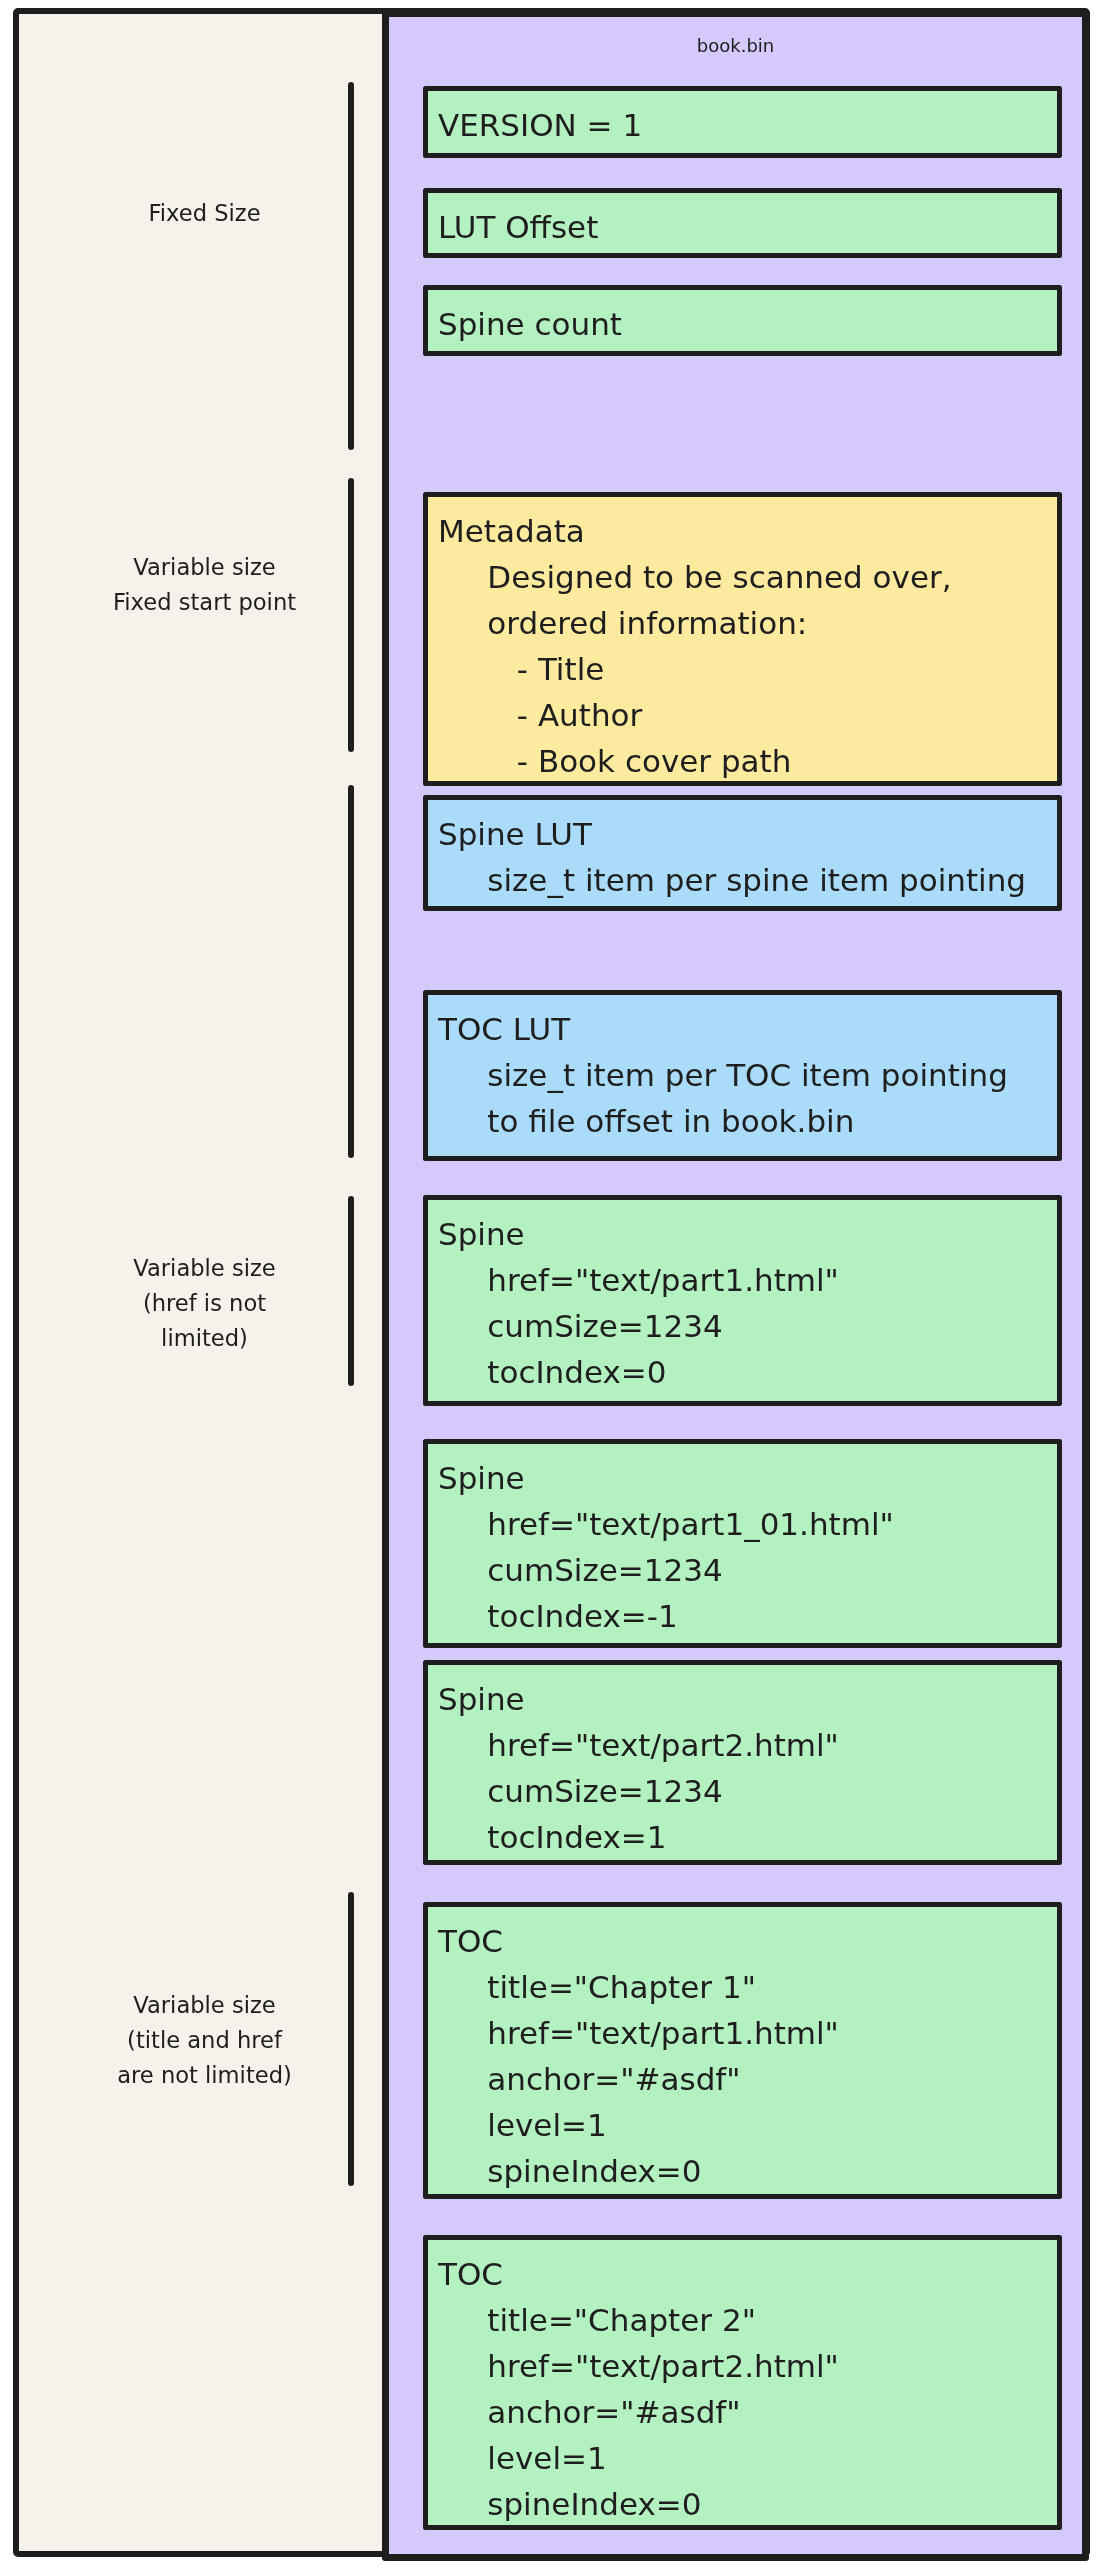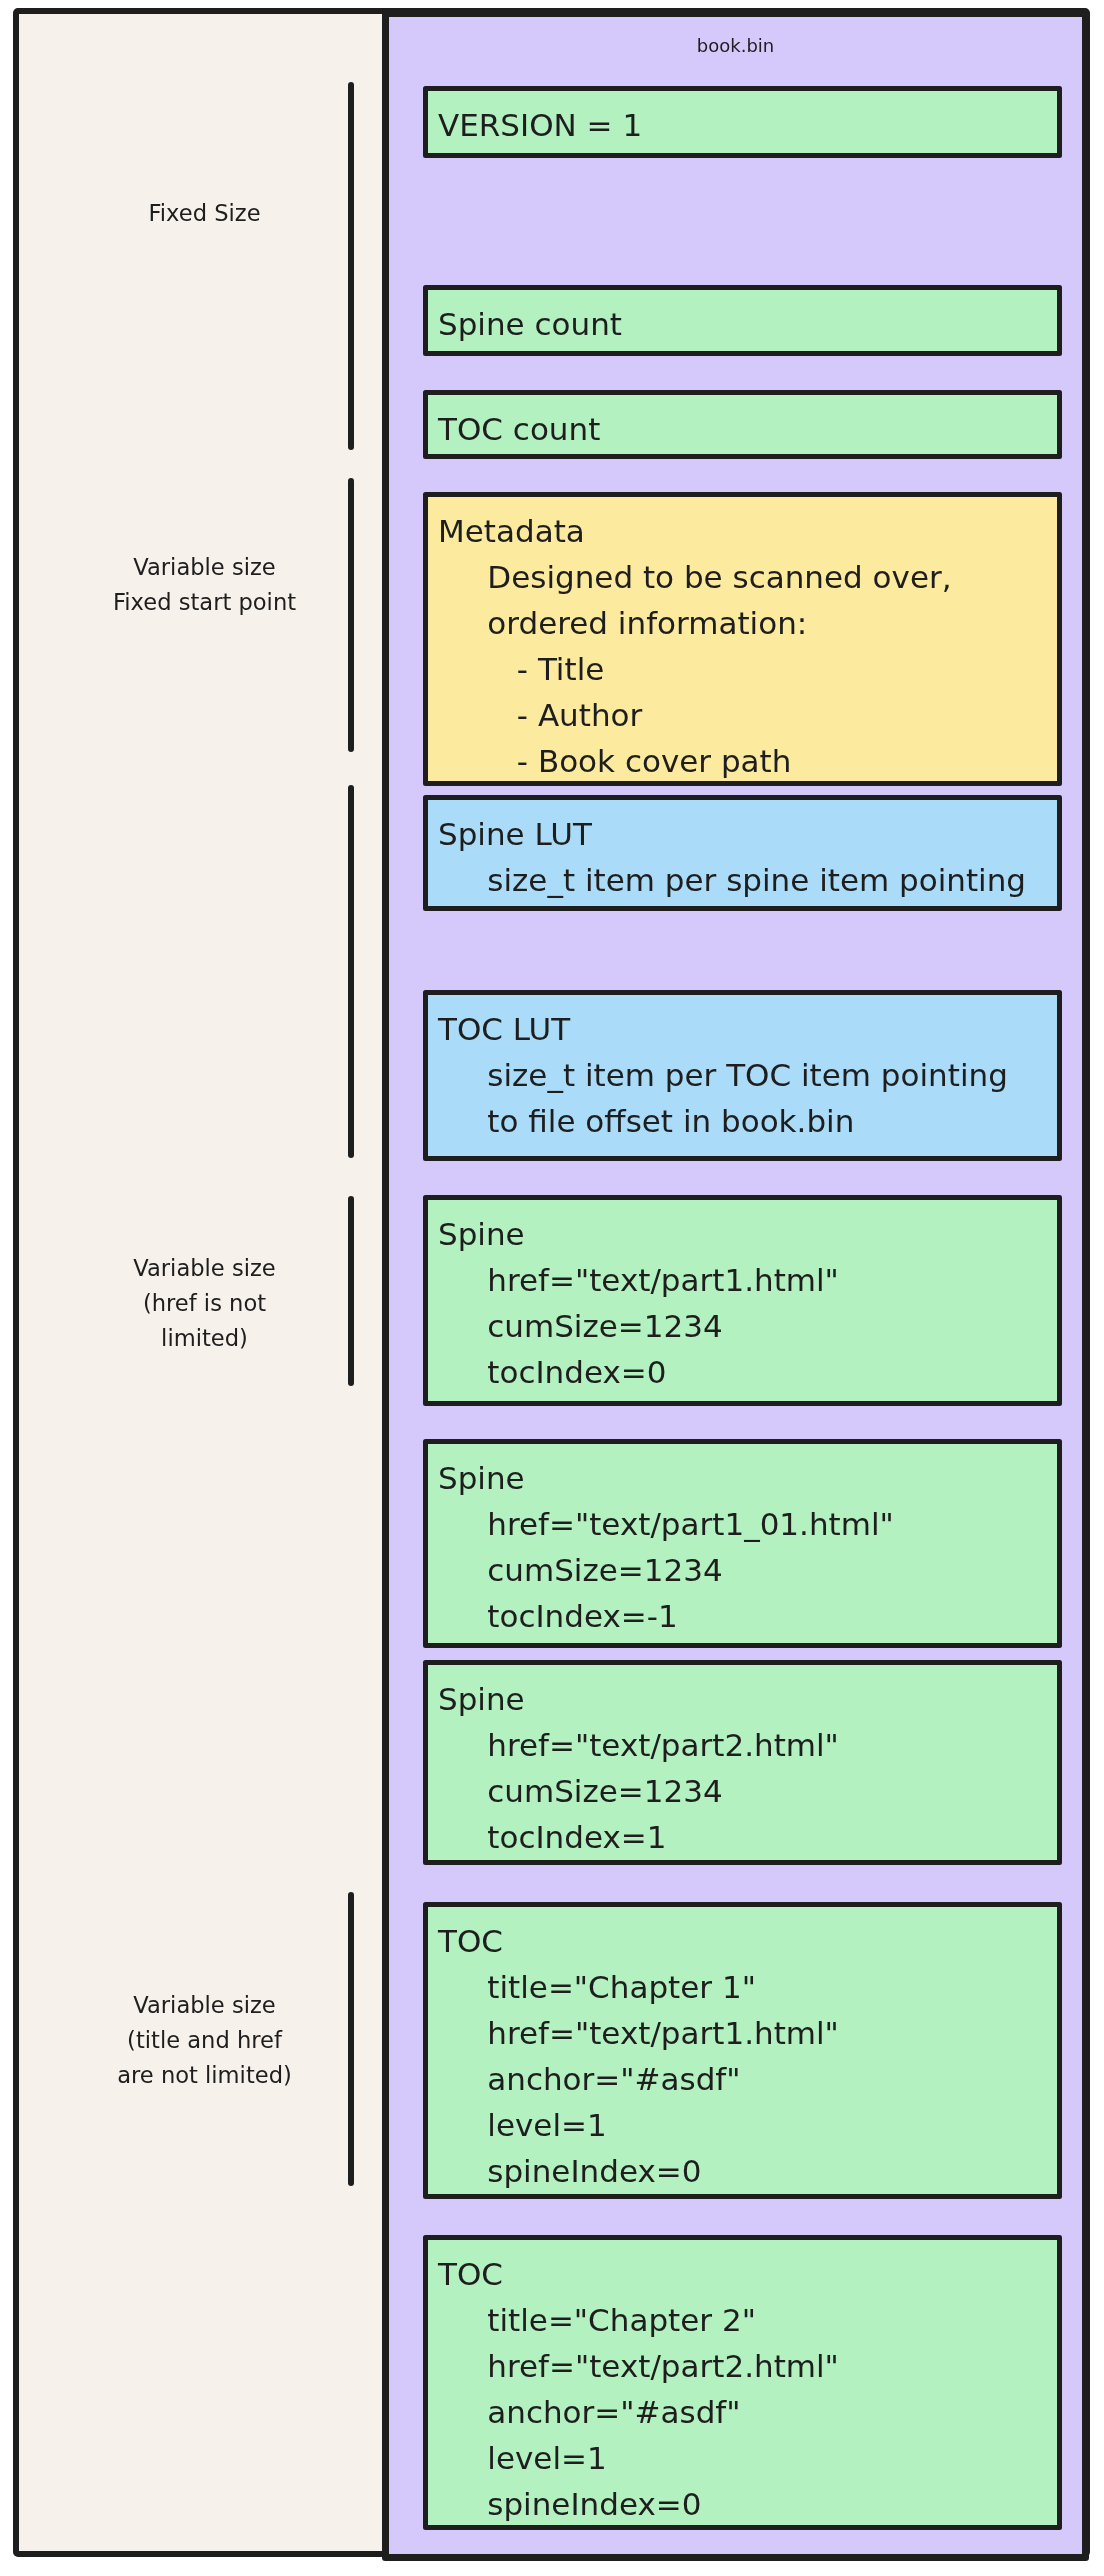--- a/index.html
+++ b/index.html
@@ -111,28 +111,28 @@
   <div class="bracket" style="top:1196px; height:190px;"></div>
   <div class="bracket" style="top:1892px; height:294px;"></div>
 
   <div class="bin-container">
     <div class="bin-title">book.bin</div>
 
     <div class="box green" style="top:69px;   height:72px;">
       <div class="box-text">VERSION = 1</div>
       </div>
 
+    <div class="box green" style="top:171px;  height:70px;">
+      <div class="box-text">LUT Offset</div>
+      </div>
 
     <div class="box green" style="top:268px;  height:71px;">
       <div class="box-text">Spine count</div>
       </div>
 
-    <div class="box green" style="top:373px;  height:69px;">
-      <div class="box-text">TOC count</div>
-      </div>
 
     <div class="box yellow" style="top:475px;  height:294px;">
       <div class="box-text">Metadata
      Designed to be scanned over,
      ordered information:
         - Title
         - Author
         - Book cover path</div>
       </div>
 

